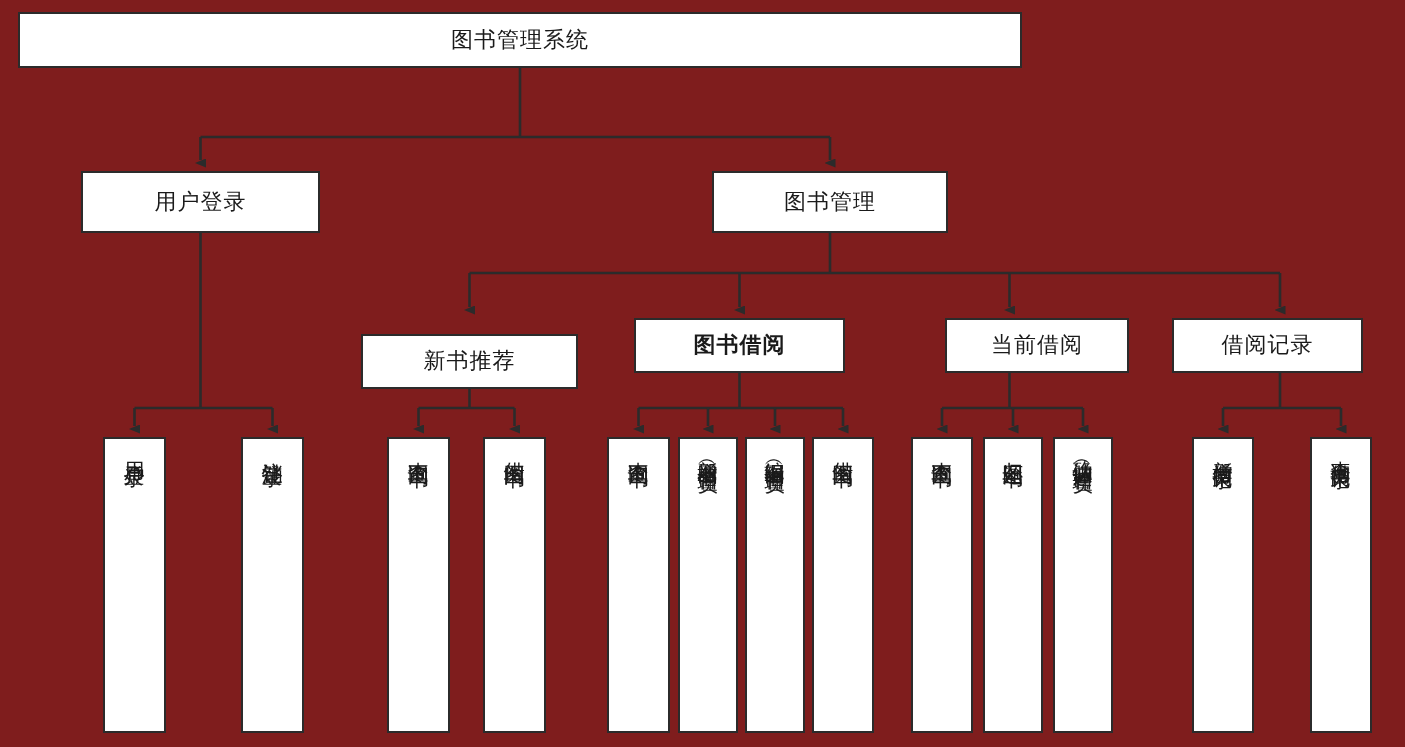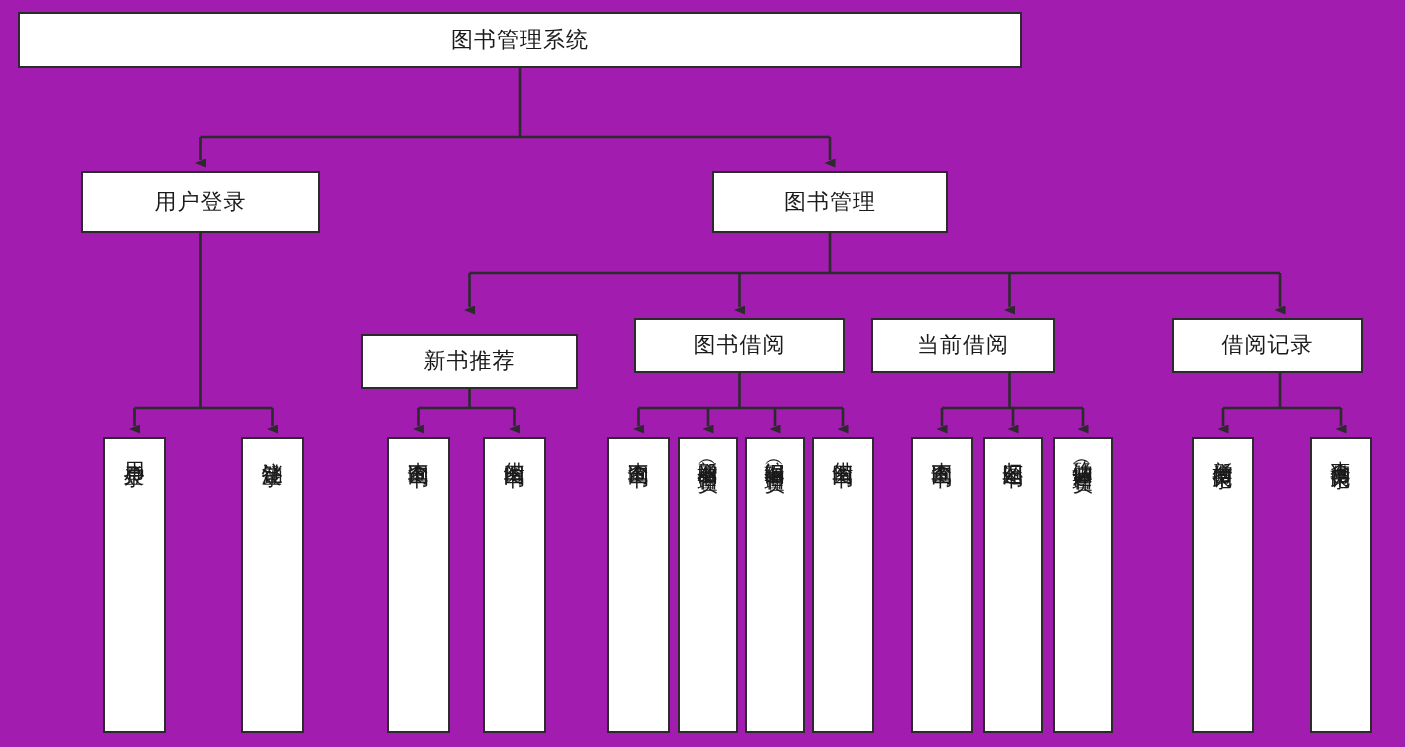--- a/index.html
+++ b/index.html
@@ -10,21 +10,21 @@
   body {
     width: 1405px;
     height: 747px;
     font-family: "Liberation Sans", "DejaVu Sans", sans-serif;
     overflow: hidden;
   }
   #diagram-root {
     position: relative;
     width: 1405px;
     height: 747px;
-    background: #a21caf;
+    background: #7f1d1d;
   }
   svg.edges {
     position: absolute;
     left: 0;
     top: 0;
     width: 1405px;
     height: 747px;
     pointer-events: none;
   }
   .node {
@@ -125,24 +125,24 @@
       </div>
       <div class="node horiz" style="left: 81px; top: 171px; width: 239px; height: 62px;">
         <span class="label">用户登录</span>
       </div>
       <div class="node horiz" style="left: 712px; top: 171px; width: 236px; height: 62px;">
         <span class="label">图书管理</span>
       </div>
       <div class="node horiz" style="left: 361px; top: 318px; width: 217px; height: 55px; margin-top: 16px;">
         <span class="label">新书推荐</span>
       </div>
-      <div class="node horiz" style="left: 634px; top: 318px; width: 211px; height: 55px;">
+      <div class="node horiz" style="left: 634px; top: 318px; width: 211px; height: 55px; font-weight: bold;">
         <span class="label">图书借阅</span>
       </div>
-      <div class="node horiz" style="left: 871px; top: 318px; width: 184px; height: 55px;">
+      <div class="node horiz" style="left: 945px; top: 318px; width: 184px; height: 55px;">
         <span class="label">当前借阅</span>
       </div>
       <div class="node horiz" style="left: 1172px; top: 318px; width: 191px; height: 55px;">
         <span class="label">借阅记录</span>
       </div>
       <div class="node vert" style="left: 103px; top: 437px; width: 63px; height: 296px;">
         <span class="label">用户登录</span>
       </div>
       <div class="node vert" style="left: 241px; top: 437px; width: 63px; height: 296px;">
         <span class="label">注销登录</span>

